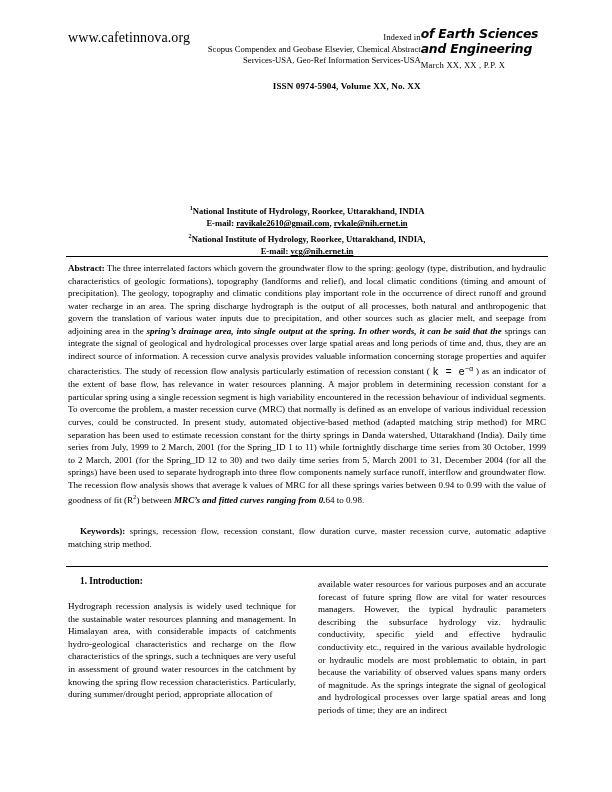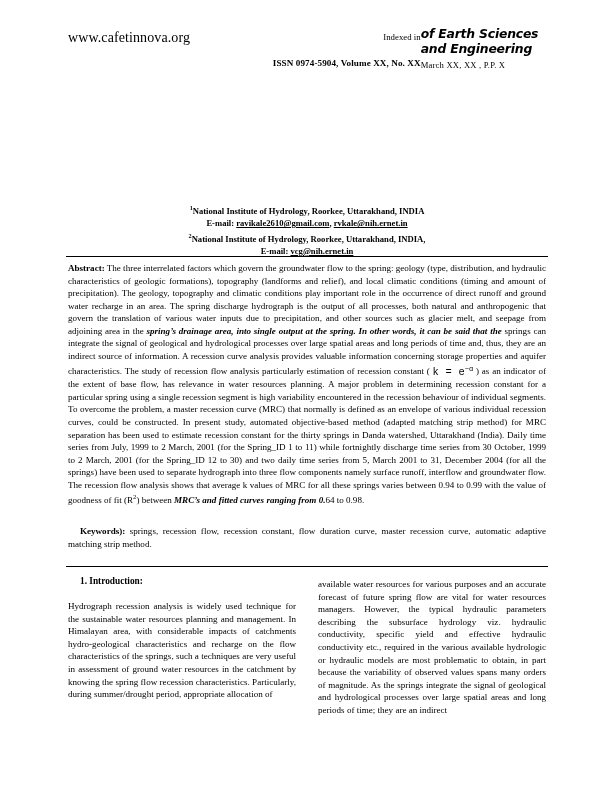--- a/index.html
+++ b/index.html
@@ -225,20 +225,22 @@
           <path d="M40 42 q1 -5 -2 -8"></path>
           <path d="M36 49 q4 -3 4 -8"></path>
         </g>
         <text x="44" y="48" font-family="DejaVu Serif, serif" font-size="15" font-style="italic" fill="#3d3d3d">CI</text>
       </svg>
       <div class="logo-url">www.cafetinnova.org</div>
     </div>
 
     <div class="indexed-block">
       <div class="indexed-title">Indexed in</div>
+      <div class="indexed-line">Scopus Compendex and Geobase Elsevier, Chemical Abstract</div>
+      <div class="indexed-line">Services-USA, Geo-Ref Information Services-USA</div>
       <div class="issn">ISSN 0974-5904, Volume XX, No. XX</div>
     </div>
 
     <div class="journal-block">
       <div class="journal-name">of Earth Sciences</div>
       <div class="journal-name">and Engineering</div>
       <div class="journal-issue">March XX, XX , P.P. X</div>
     </div>
   </div>
 

